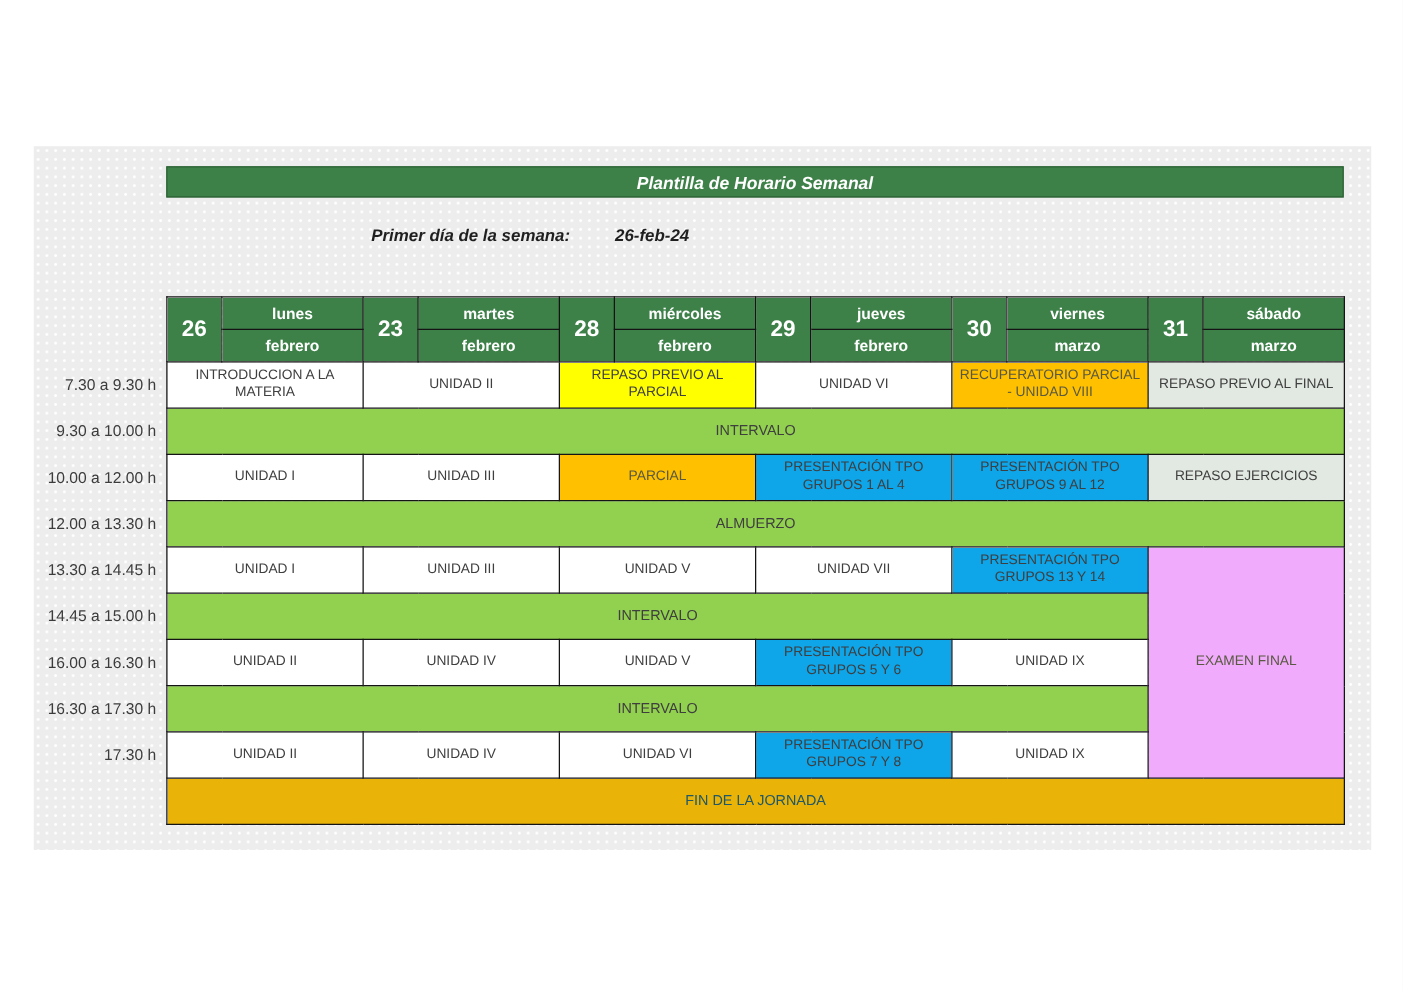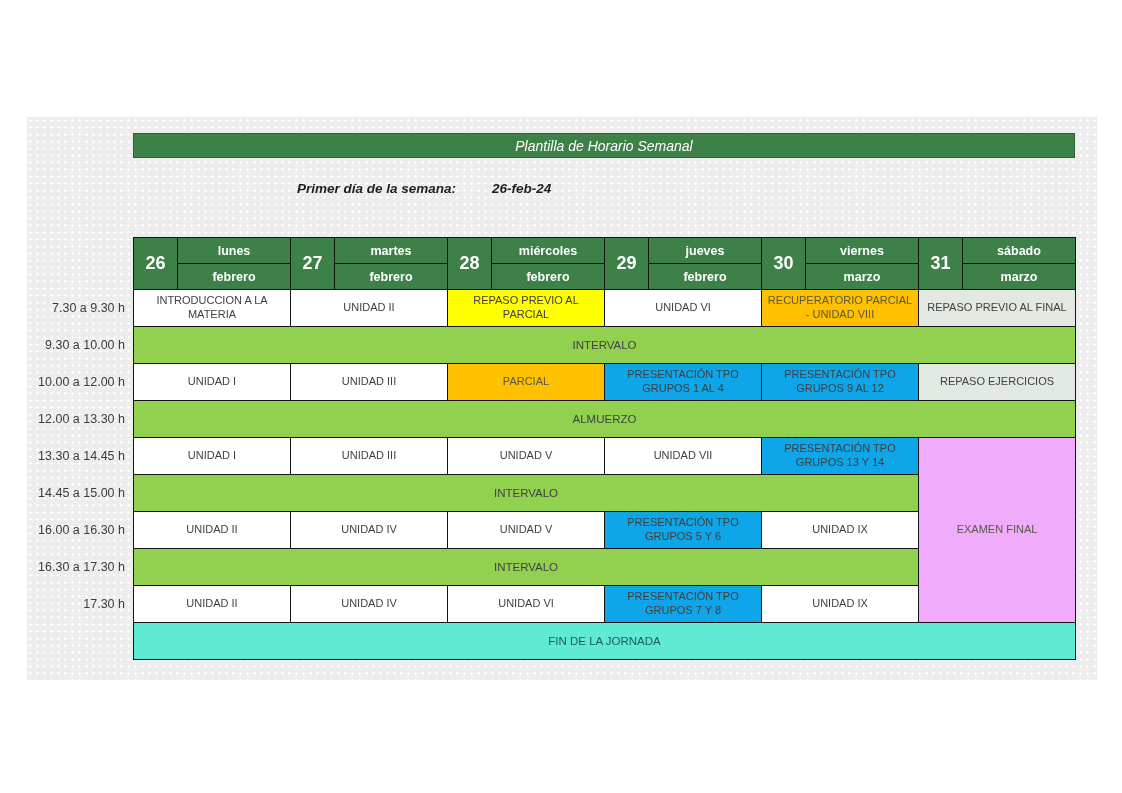--- a/index.html
+++ b/index.html
@@ -5,41 +5,41 @@
   html,body{margin:0;padding:0;background:#ffffff;}
   .page{position:relative;width:1122px;height:793px;background:#ffffff;overflow:hidden;
         font-family:"Liberation Sans",sans-serif;}
   .panel{position:absolute;left:27px;top:117px;width:1070px;height:563px;
          background-color:#ededed;
          background-image:radial-gradient(#ffffff 1px, transparent 1.2px);
          background-size:7px 7px;}
   .titlebar{position:absolute;left:133px;top:133px;width:942px;height:25px;
             background:#3d8149;border:1px solid #2e6136;box-sizing:border-box;
             display:flex;align-items:center;justify-content:center;
-            color:#ffffff;font-size:14px;font-weight:normal;font-style:italic;}
+            color:#ffffff;font-size:14px;font-weight:bold;font-style:italic;}
   .subtitle{position:absolute;left:297px;top:181px;height:18px;display:flex;gap:36px;
             font-size:13.5px;font-weight:bold;font-style:italic;color:#1f1f1f;}
   .timecol{position:absolute;left:20px;top:289px;width:105px;}
   .timecol .tlabel{height:37px;display:flex;align-items:center;justify-content:flex-end;
             font-size:12.5px;color:#3c3c3c;}
   table.sched{position:absolute;left:133px;top:237px;width:942px;
             border-collapse:collapse;table-layout:fixed;padding-left:16px;}
   table.sched td{border:1.5px solid #141414;text-align:center;vertical-align:middle;
             padding:0 5px;box-sizing:border-box;overflow:hidden;}
   tr.hdr td{height:26px;background:#3d8149;color:#ffffff;font-weight:bold;}
   td.num{font-size:18px;}
   td.day{font-size:12.5px;}
   tr.body td{height:37px;font-size:11px;line-height:1.25;color:#3f3f3f;}
   td.white{background:#ffffff;}
   td.yellow{background:#ffff00;}
   td.orange{background:#ffc000;color:#595941 !important;}
   td.blue{background:#0ea5e9;}
   td.sage{background:#e2e9e2;}
   td.green{background:#92d050;font-size:11.5px !important;}
-  td.red{background:#5eead4;color:#215868 !important;font-size:11.5px !important;}
+  td.red{background:#eab308;color:#215868 !important;font-size:11.5px !important;}
   td.exam{background:#f0abfc;color:#595941 !important;font-size:11.5px;}
 </style>
 </head>
 <body>
 
 <div class="page">
   <div class="panel"></div>
 
   <div class="titlebar">Plantilla de Horario Semanal</div>
 
@@ -72,21 +72,21 @@
         <col style="width:113px">
       <col style="width:44px">
         <col style="width:113px">
       <col style="width:44px">
         <col style="width:113px">
     </colgroup>
     <tbody>
         <tr class="hdr">
       <td class="num" rowspan="2">26</td>
       <td class="day">lunes</td>
-      <td class="num" rowspan="2">27</td>
+      <td class="num" rowspan="2">23</td>
       <td class="day">martes</td>
       <td class="num" rowspan="2">28</td>
       <td class="day">miércoles</td>
       <td class="num" rowspan="2">29</td>
       <td class="day">jueves</td>
       <td class="num" rowspan="2">30</td>
       <td class="day">viernes</td>
       <td class="num" rowspan="2">31</td>
       <td class="day">sábado</td>
     </tr>

